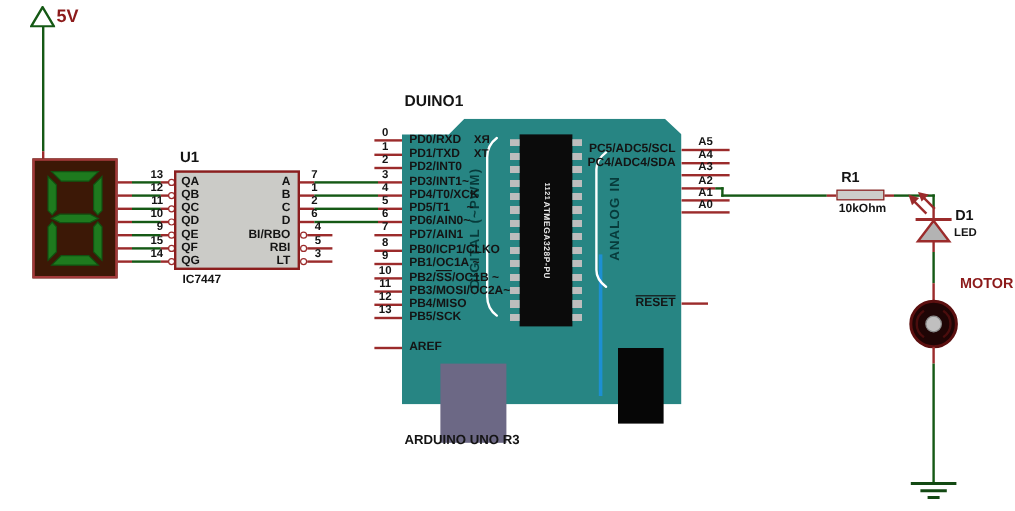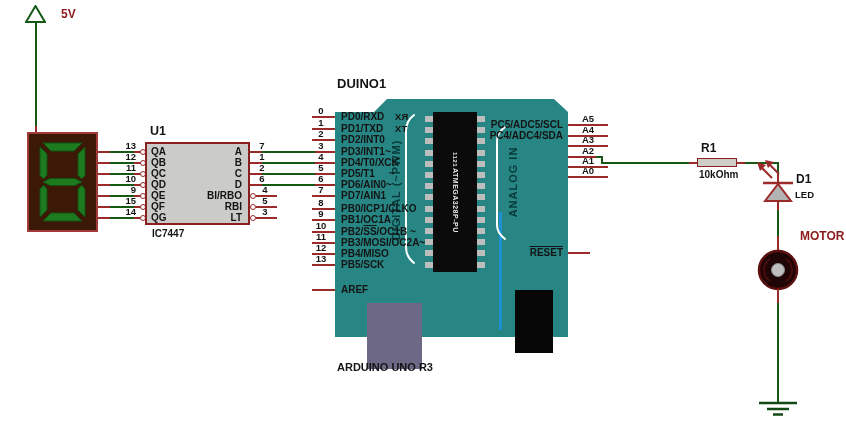--- a/index.html
+++ b/index.html
@@ -45,21 +45,21 @@
   .blue{position:absolute;left:499px;top:212px;width:3px;height:118px;background:#1d8fd2;}
 </style>
 </head>
 <body>
 
 <div class="canvas">
 
   <svg class="abs" style="left:25px;top:5px" width="21" height="18">
     <polygon points="10.5,1 1,17 20,17" fill="#ffffff" stroke="#155915" stroke-width="2"></polygon>
   </svg>
-  <div class="t dr" style="left:61px;top:8px;font-size:12px">5V</div>
+  <div class="t dr" style="left:47px;top:8px;font-size:15px">5V</div>
   <div class="vw" style="left:34.5px;top:22px;height:104px"></div>
   <div class="vs" style="left:34.5px;top:126px;height:7px"></div>
 
   <div class="disp">
     <svg width="67" height="96" viewBox="0 0 67 96">
       <g fill="#1e7a1e" stroke="#115111" stroke-width="1">
         <polygon points="14,9 53,9 45,17 22,17"></polygon>
         <polygon points="11,13 18,20 18,41 14.5,45 11,41.5"></polygon>
         <polygon points="56,13 56,41.5 52.5,45 49,41 49,20"></polygon>
         <polygon points="14,48 21,44.5 46,44.5 53,48 46,51.5 21,51.5"></polygon>

